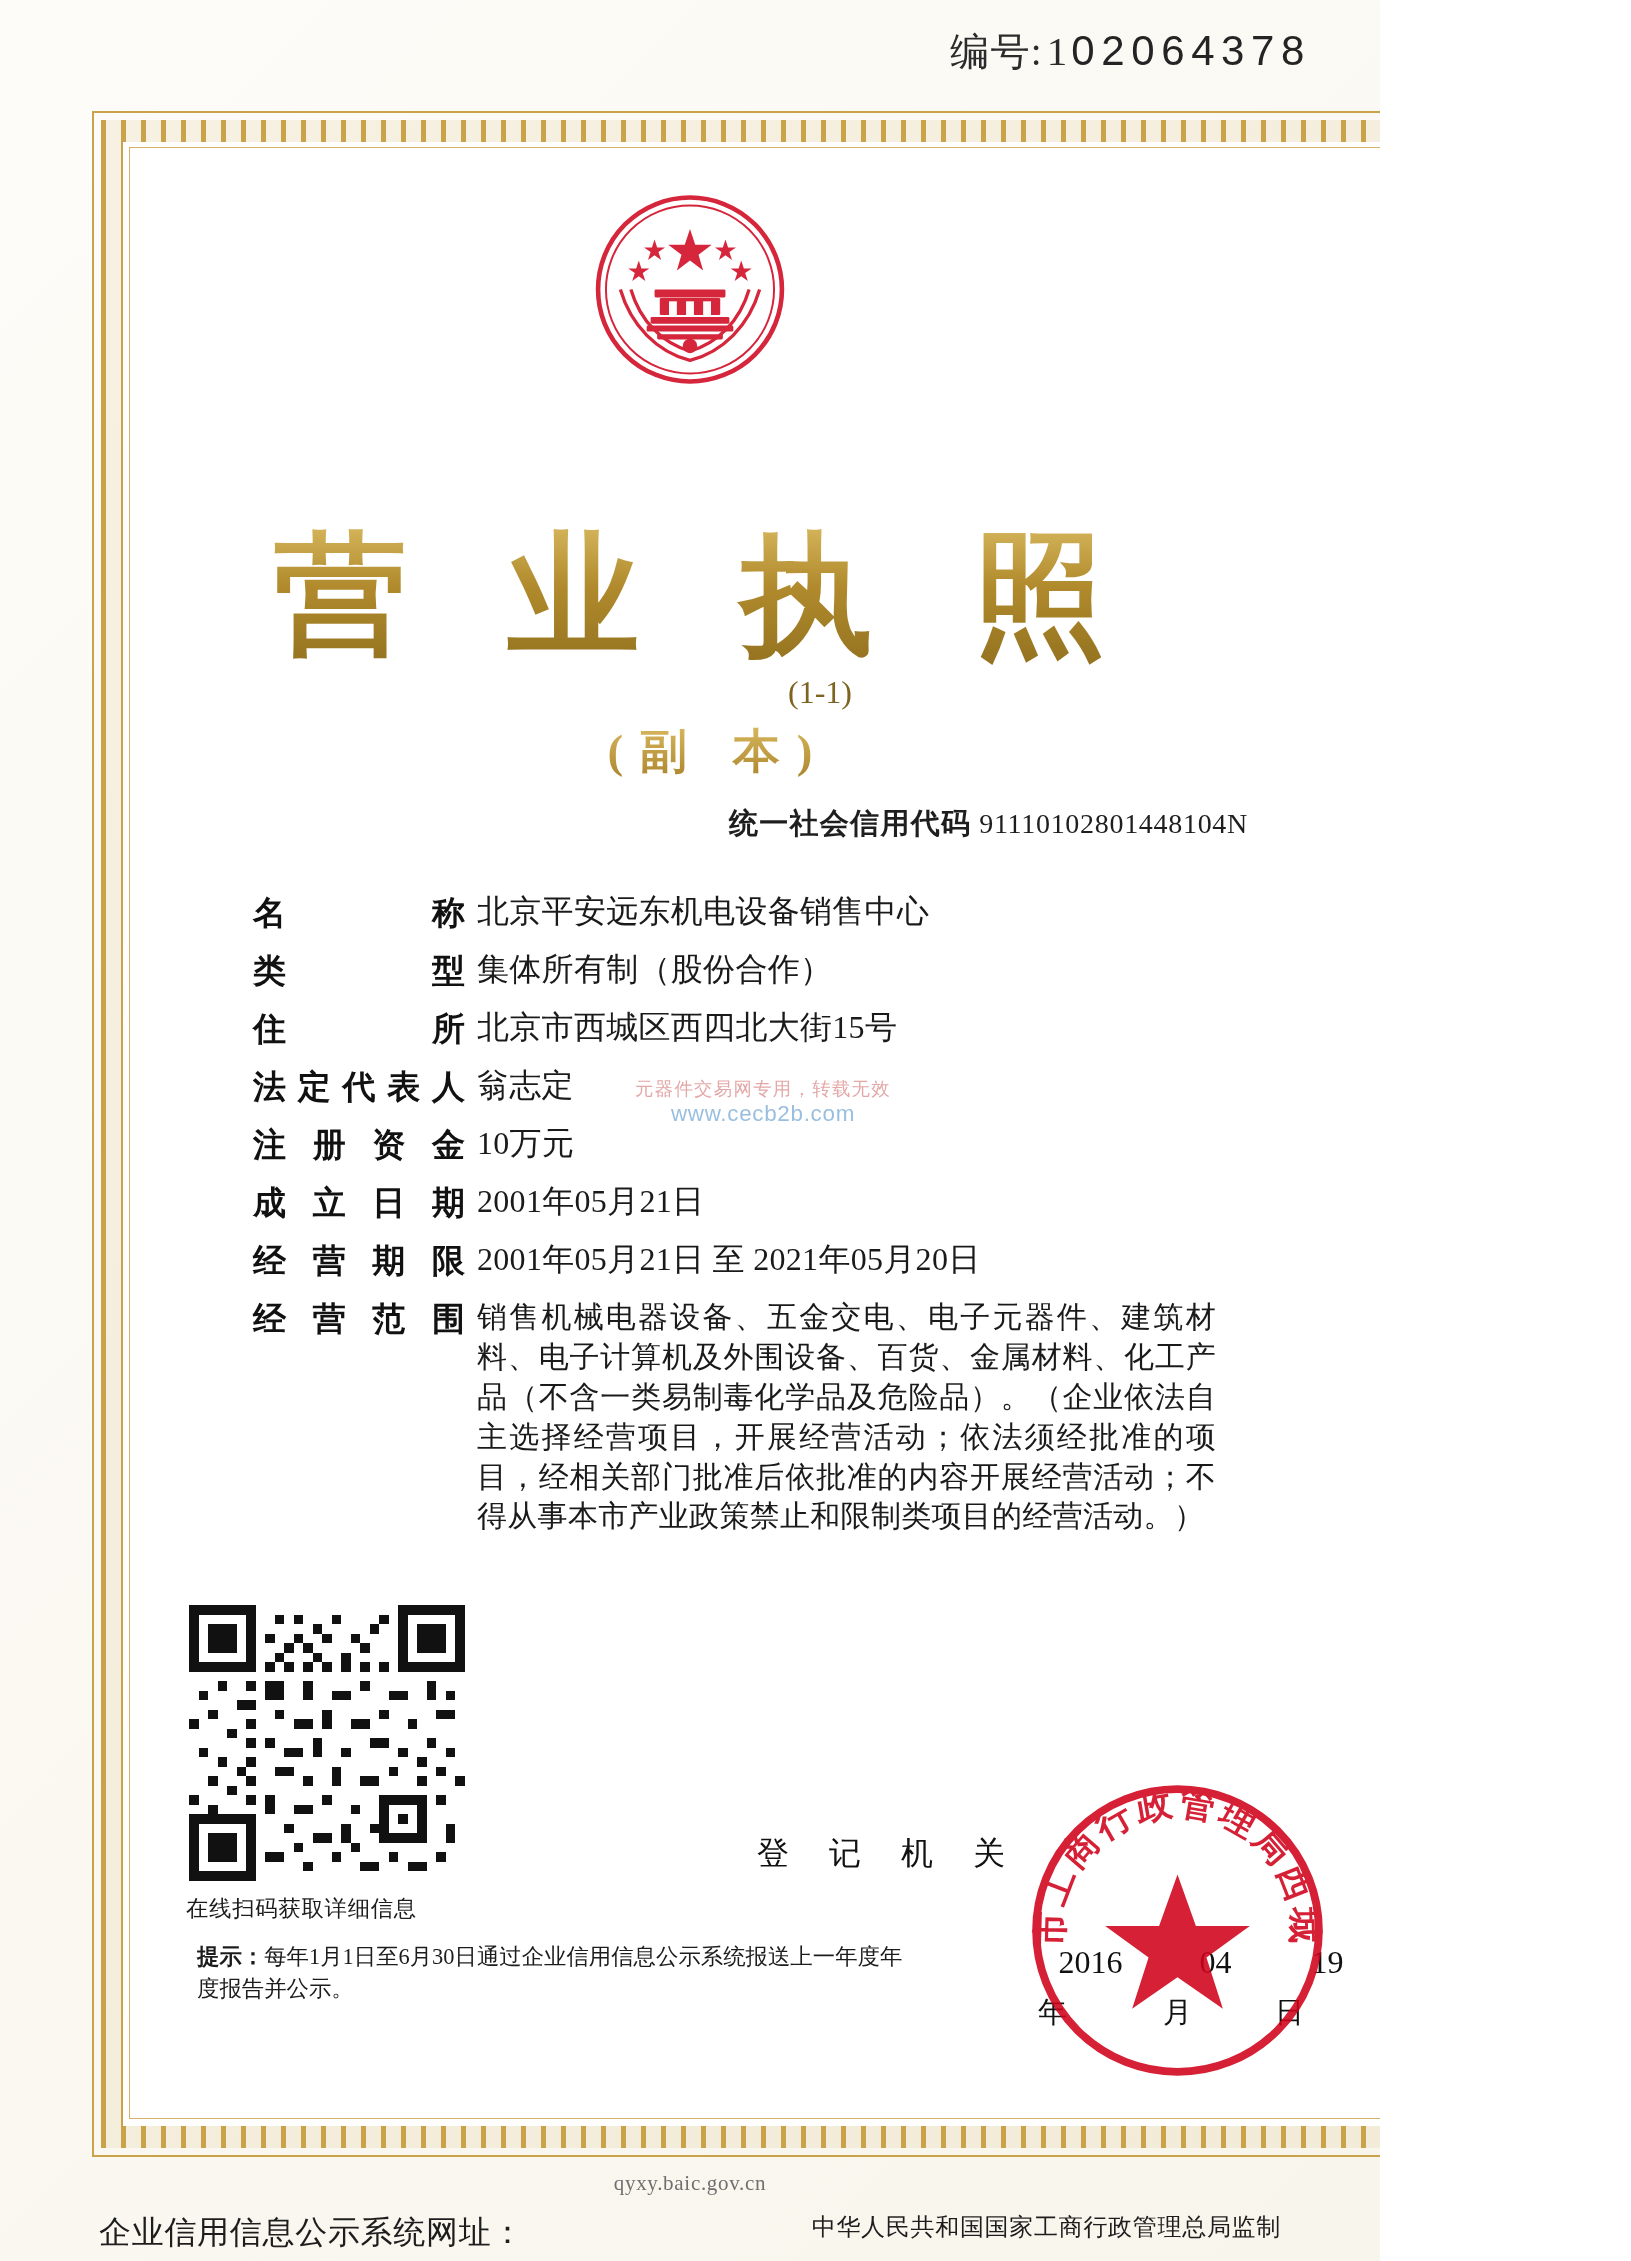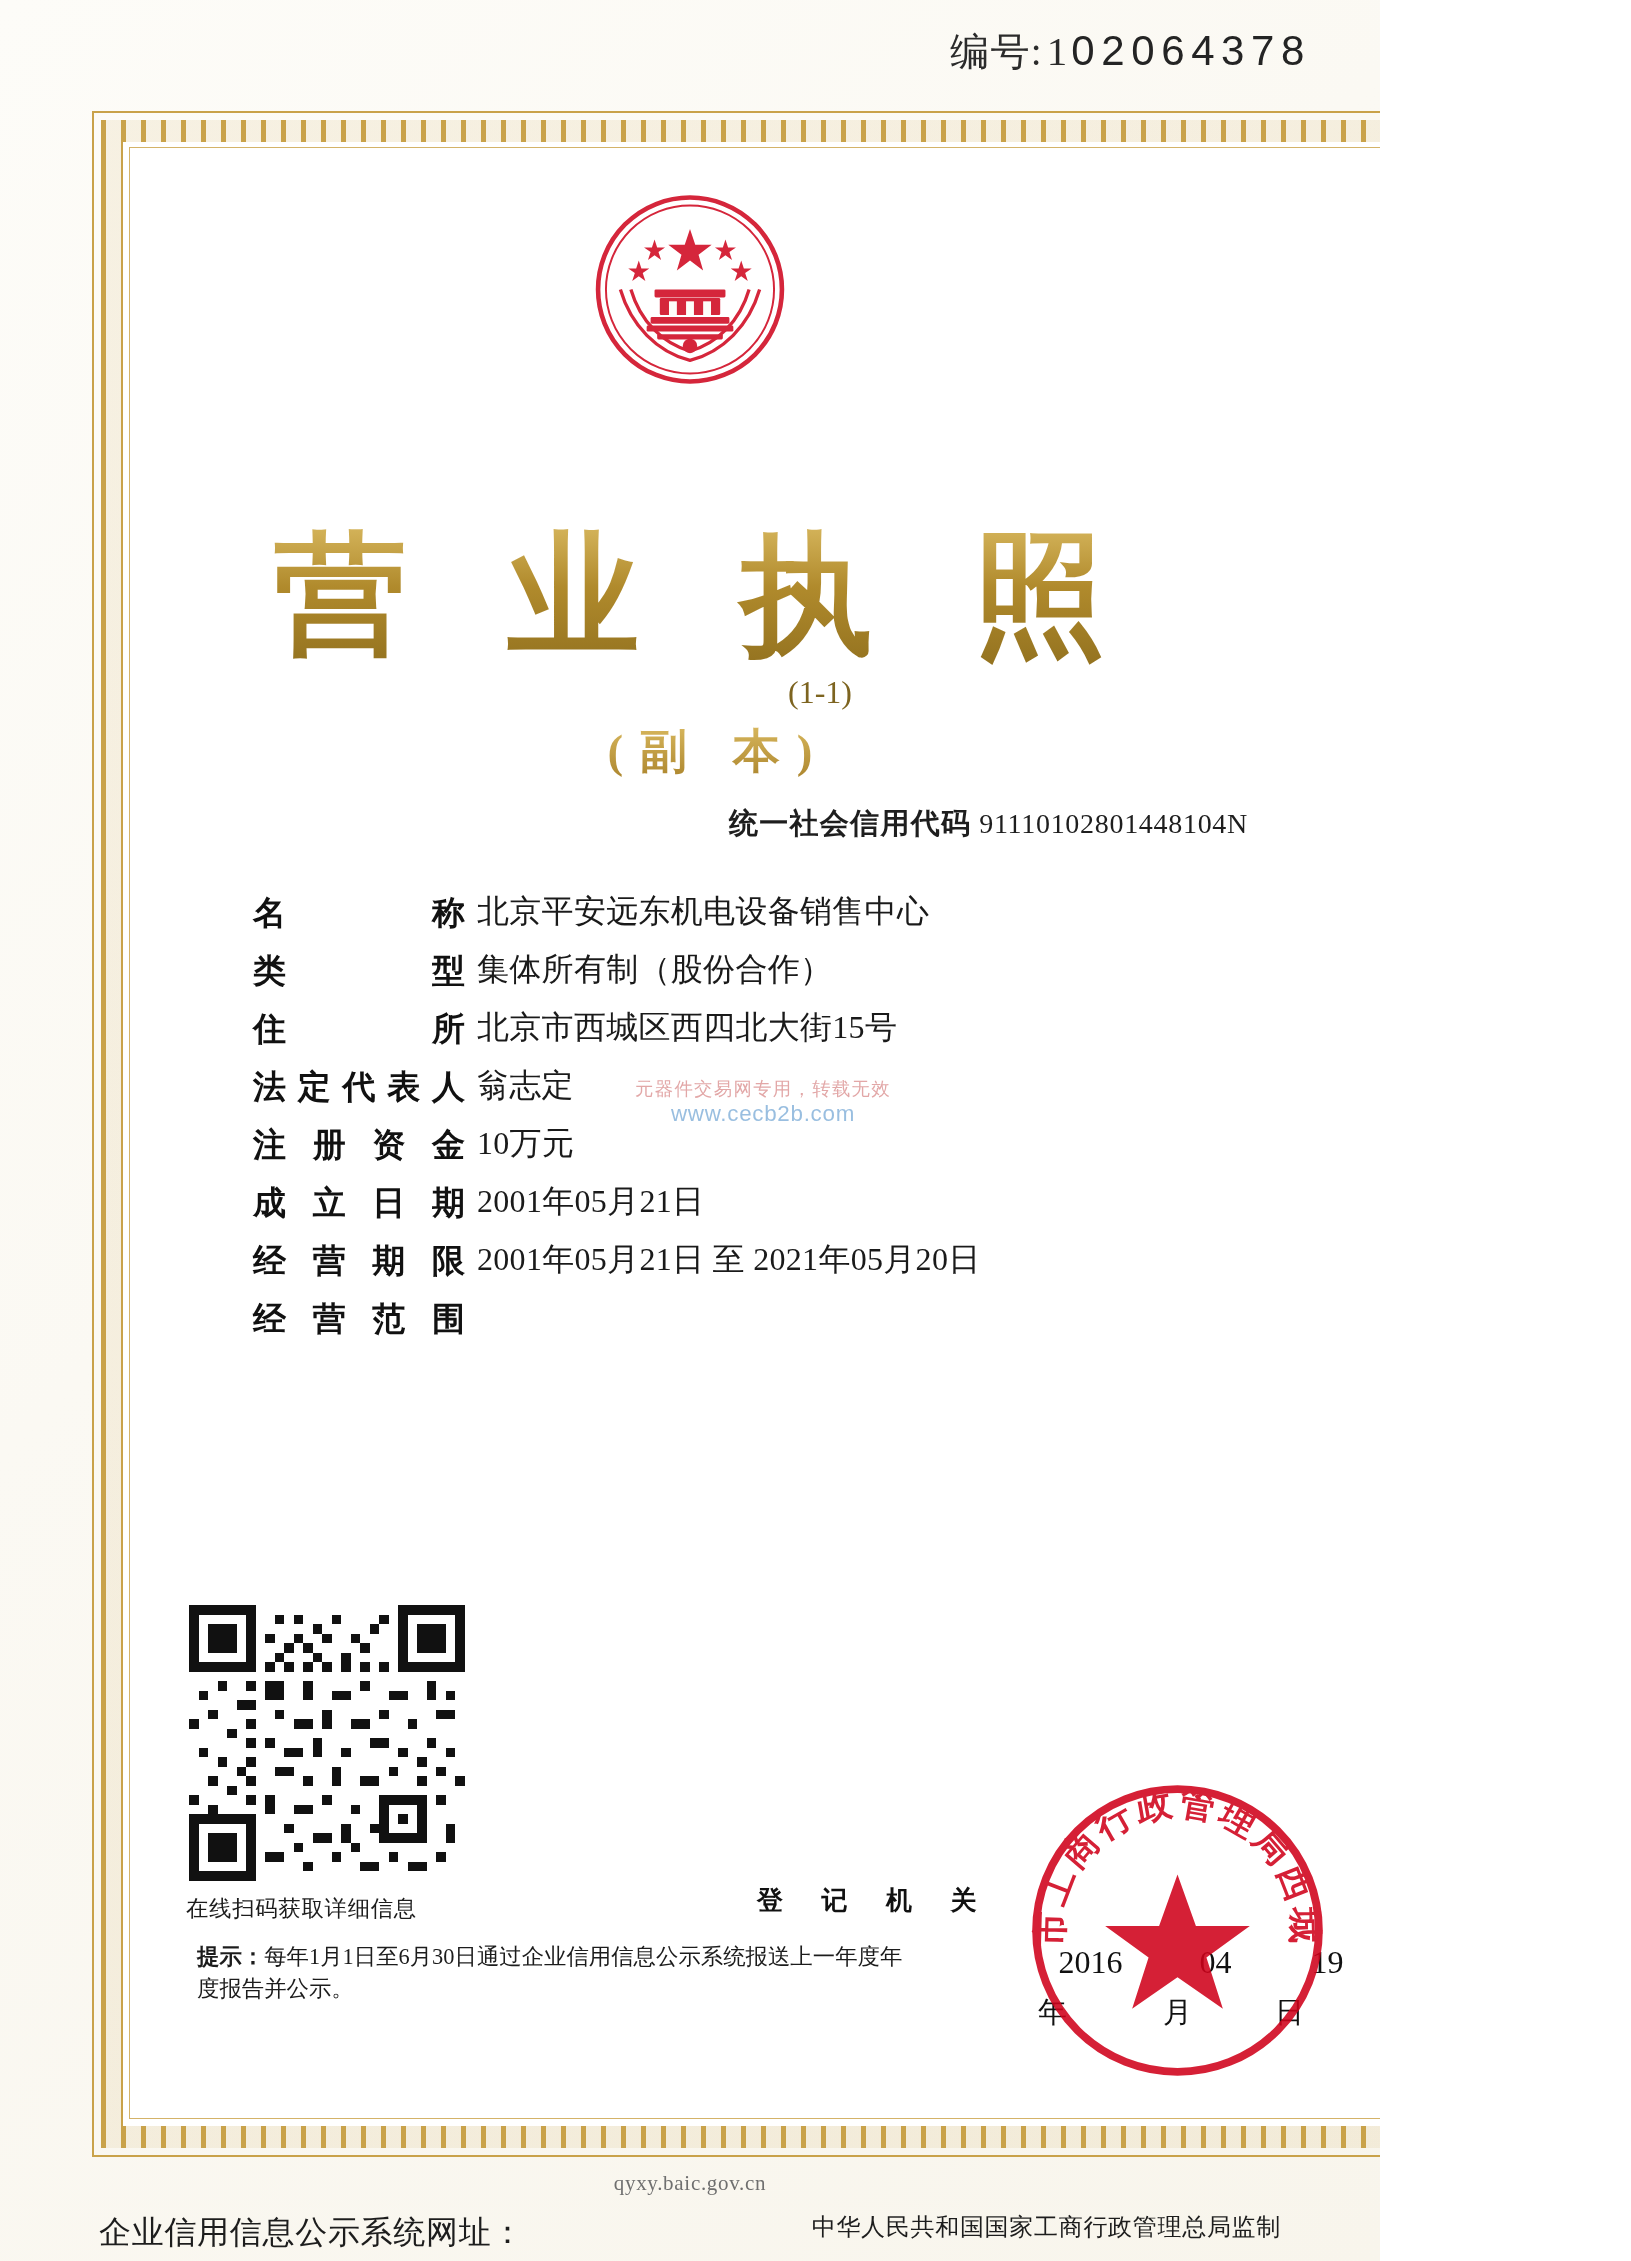--- a/index.html
+++ b/index.html
@@ -237,23 +237,23 @@
     line-height: 1.45;
     color: #1c1c1c;
     width: 724px;
   }
   .tip b { font-weight: bold; }
 
   
   .reg-auth {
     position: absolute;
     left: 757px;
-    top: 1883px;
-    font-size: 26px;
-    font-weight: bold;
+    top: 1832px;
+    font-size: 32px;
+    font-weight: normal;
     letter-spacing: 16px;
     color: #111;
   }
   .reg-date {
     position: absolute;
     left: 1028px;
     top: 1944px;
     font-size: 32px;
     color: #111;
     display: flex;
@@ -441,20 +441,21 @@
       <div class="field-value date-range">2001年05月21日 至 2021年05月20日</div>
     </div>
 
     <div class="field-row">
       <div class="field-label">
           <span>经</span>
           <span>营</span>
           <span>范</span>
           <span>围</span>
         </div>
+      <div class="field-value scope-value">销售机械电器设备、五金交电、电子元器件、建筑材料、电子计算机及外围设备、百货、金属材料、化工产品（不含一类易制毒化学品及危险品）。（企业依法自主选择经营项目，开展经营活动；依法须经批准的项目，经相关部门批准后依批准的内容开展经营活动；不得从事本市产业政策禁止和限制类项目的经营活动。）</div>
     </div>
 
   </div>
 
   <div class="watermark">
     <div class="wm-line1">元器件交易网专用，转载无效</div>
     <div class="wm-line2">www.cecb2b.com</div>
   </div>
 
   <div class="qr">

